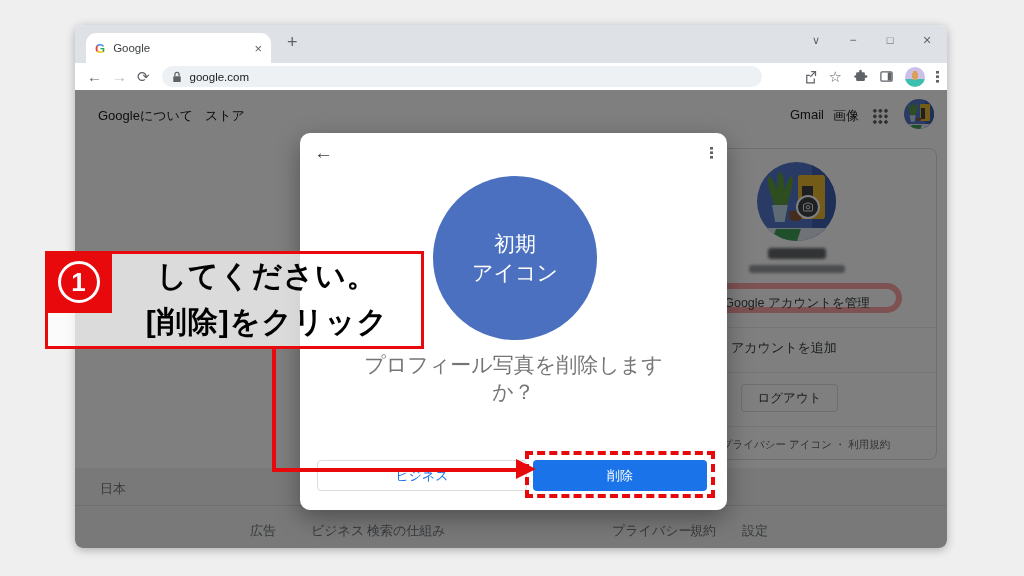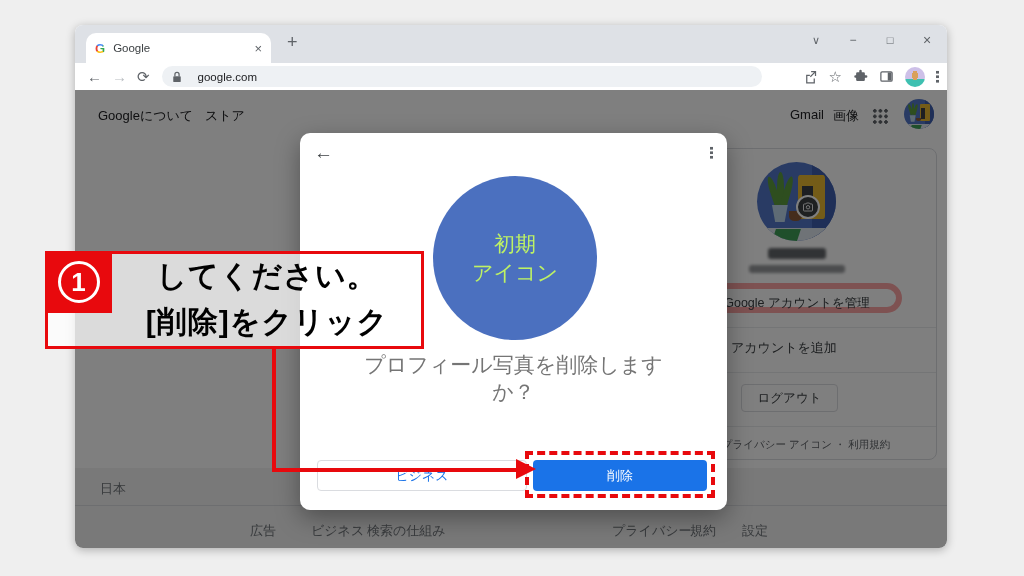--- a/index.html
+++ b/index.html
@@ -24,21 +24,21 @@
   .wctrl{position:absolute;right:14px;top:3px;display:flex;gap:25px;align-items:center;
          color:#5f6368;font-size:12px;height:24px;}
   .wctrl span{display:inline-block;text-align:center;min-width:12px;}
 
   .toolbar{position:relative;height:27px;background:#fff;display:flex;align-items:center;
            padding-left:12px;}
   .navic{font-size:15px;color:#5f6368;margin-right:10px;line-height:1;}
   .navic.fwd{color:#b9bdc2;}
   .addr{width:600px;height:21px;background:#eef1f4;border-radius:11px;display:flex;
         align-items:center;padding-left:10px;margin-left:2px;}
-  .url{font-size:11.5px;color:#202124;margin-left:16px;}
+  .url{font-size:11.5px;color:#202124;margin-left:8px;}
   .toolright{position:absolute;right:8px;top:3px;height:21px;display:flex;gap:11px;align-items:center;}
   .star{font-size:15px;color:#5f6368;line-height:1;}
   .mini-avatar{width:20px;height:20px;border-radius:50%;
      background:radial-gradient(ellipse 5px 8px at 50% 42%,#d9a05c 60%,rgba(0,0,0,0) 61%),
                 linear-gradient(180deg,#cdc0e8 58%,#3ec0b1 58%);}
   .vdots{width:3px;height:13px;
      background-image:radial-gradient(circle 1.5px at 50% 50%,#5f6368 98%,rgba(0,0,0,0) 100%);
      background-size:3px 4.5px;}
 
   
@@ -86,21 +86,21 @@
   .flink{position:absolute;top:54px;font-size:13px;color:#70757a;}
 
   .dim{position:absolute;inset:0;background:rgba(0,0,0,0.5);}
 
   
   .dialog{position:absolute;left:225px;top:43px;width:427px;height:377px;background:#fff;
           border-radius:10px;box-shadow:0 8px 24px rgba(0,0,0,.35);}
   .dback{position:absolute;left:14px;top:9px;font-size:19px;color:#3c4043;}
   .dmenu{position:absolute;right:14px;top:13px;}
   .bigcircle{position:absolute;left:133px;top:43px;width:164px;height:164px;border-radius:50%;
-             background:#4b70bf;color:#bef264;display:flex;flex-direction:column;align-items:center;
+             background:#4b70bf;color:#ffffff;display:flex;flex-direction:column;align-items:center;
              justify-content:center;font-size:21px;line-height:29px;font-weight:500;}
   .dtitle{position:absolute;left:0;top:218px;width:100%;text-align:center;font-size:21px;
           line-height:27px;color:#757575;}
   .dbody{position:absolute;left:0;top:269px;width:100%;text-align:center;font-size:12.5px;
          line-height:17px;color:#9aa0a6;}
   .btn-cancel{position:absolute;left:17px;top:327px;width:210px;height:31px;border:1px solid #dadce0;
               border-radius:4px;color:#1a73e8;font-size:13px;text-align:center;line-height:29px;}
   .btn-delete{position:absolute;left:233px;top:327px;width:174px;height:31px;background:#1a73e8;
               border-radius:4px;color:#fff;font-size:13px;text-align:center;line-height:31px;}
 

